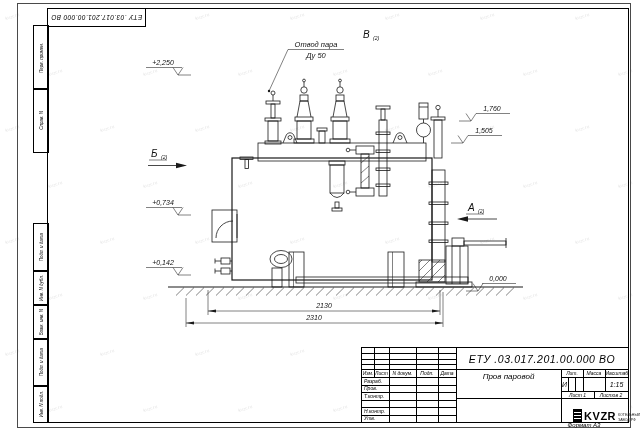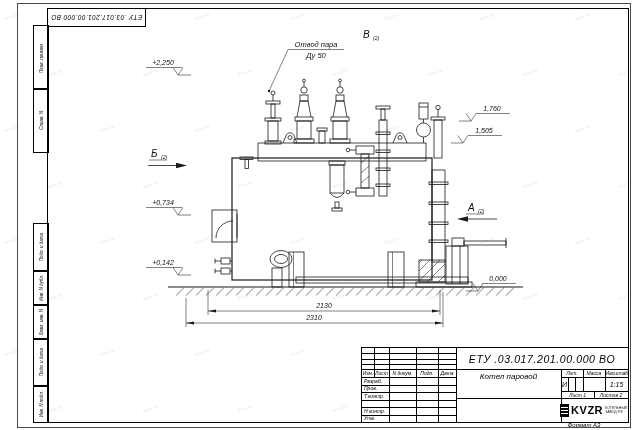--- a/index.html
+++ b/index.html
@@ -14,21 +14,21 @@
   .stamp{position:absolute;left:47px;top:8px;width:97px;height:17px;border:1.5px solid #000;display:flex;align-items:center;justify-content:center;z-index:4;background:#fff}
   .stamp span{transform:rotate(180deg);font:italic 6.5px "Liberation Sans",sans-serif;letter-spacing:.4px;white-space:nowrap;color:#000}
   .tb{position:absolute;left:361px;top:347px;width:266px;height:74px;border:1.5px solid #000;z-index:4;background:#fff}
   .hl,.vl{position:absolute;background:#000}
   .hl{height:1px}.vl{width:1px}
   .tcell{position:absolute;display:flex;align-items:center;justify-content:center;color:#000;white-space:nowrap;font:italic 5px "Liberation Sans",sans-serif}
   .tcell.left{justify-content:flex-start;padding-left:2px}
   .docnum{font:italic 10.5px "Liberation Sans",sans-serif;letter-spacing:.6px}
   .pname{font:italic 8px "Liberation Sans",sans-serif}
   .val{font:italic 7px "Liberation Sans",sans-serif}
-  .logo-cell{position:absolute;left:198px;top:50px;width:67px;height:24px;display:flex;align-items:center;justify-content:center;gap:2px}
+  .logo-cell{position:absolute;left:211px;top:50px;width:67px;height:24px;display:flex;align-items:flex-end;justify-content:center;gap:2px}
   .logo-mark{width:11px;height:11px;background:repeating-linear-gradient(0deg,#000 0 2px,#fff 2px 3px);border:1px solid #000}
   .logo-name{font:700 11px "Liberation Sans",sans-serif;letter-spacing:.5px;color:#000}
   .logo-sub{display:flex;flex-direction:column;justify-content:center}
   .logo-sub span{font:3.5px "Liberation Sans",sans-serif;color:#222;line-height:4.5px;white-space:nowrap}
   .fmt{position:absolute;left:540px;top:420px;width:88px;height:9px;display:flex;align-items:center;justify-content:center;font:italic 6px "Liberation Sans",sans-serif;color:#000;z-index:4}
 </style>
 </head>
 <body>
 
 <div id="wm-layer">
@@ -393,21 +393,21 @@
   <div class="vl" style="left:76px;top:0;height:74px"></div>
   <div class="vl" style="left:94px;top:0;height:74px"></div>
   <div class="vl" style="left:199px;top:21px;height:53px"></div>
   <div class="vl" style="left:221px;top:21px;height:22px"></div>
   <div class="vl" style="left:243px;top:21px;height:22px"></div>
   <div class="vl" style="left:206px;top:29px;height:14px"></div>
   <div class="vl" style="left:213px;top:29px;height:14px"></div>
   <div class="vl" style="left:232px;top:43px;height:7px"></div>
 
   <div class="tcell docnum" style="left:94px;top:0;width:172px;height:21px">ЕТУ .03.017.201.00.000  ВО</div>
-  <div class="tcell pname" style="left:94px;top:21px;width:105px;height:14px">Котел паровой</div>
+  <div class="tcell pname" style="left:94px;top:21px;width:105px;height:14px">Пров паровой</div>
   <div class="tcell" style="left:199px;top:21px;width:22px;height:8px">Лит.</div>
   <div class="tcell" style="left:221px;top:21px;width:22px;height:8px">Масса</div>
   <div class="tcell" style="left:243px;top:21px;width:23px;height:8px">Масштаб</div>
   <div class="tcell val" style="left:199px;top:29px;width:7px;height:14px">И</div>
   <div class="tcell val" style="left:243px;top:29px;width:23px;height:14px">1:15</div>
   <div class="tcell" style="left:199px;top:43px;width:33px;height:7px">Лист 1</div>
   <div class="tcell" style="left:232px;top:43px;width:34px;height:7px">Листов 2</div>
   <div class="tcell" style="left:0;top:21px;width:12px;height:8px">Изм.</div>
   <div class="tcell" style="left:12px;top:21px;width:15px;height:8px">Лист</div>
   <div class="tcell" style="left:27px;top:21px;width:27px;height:8px">N докум.</div>

